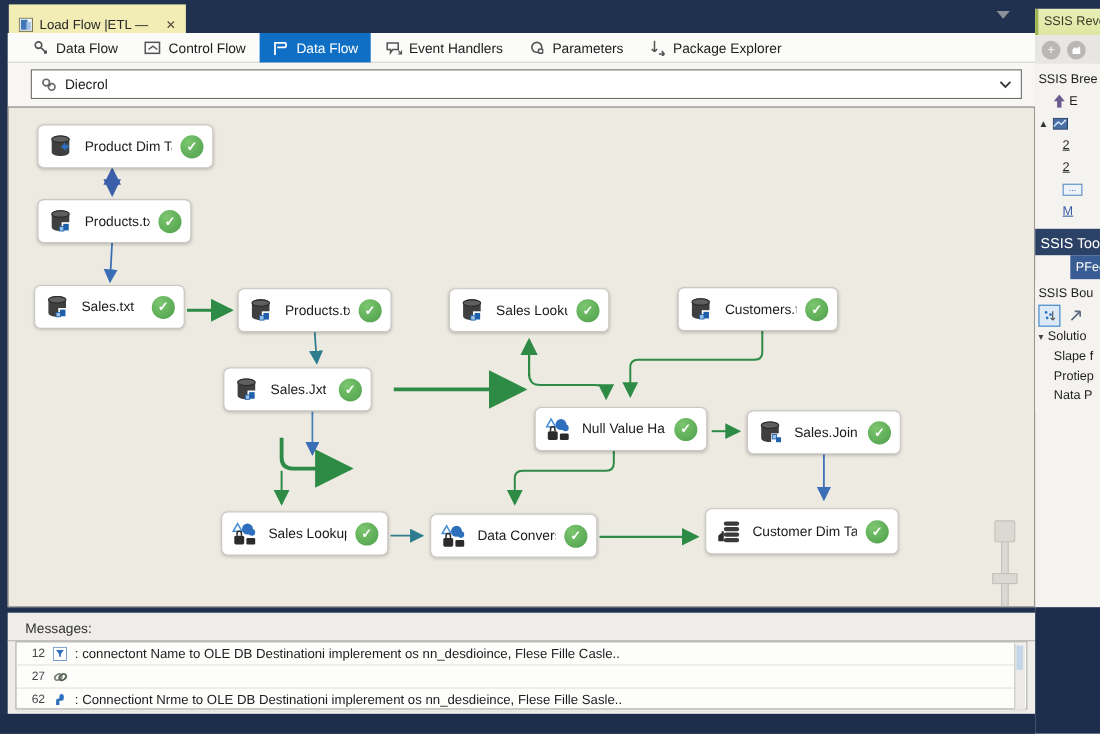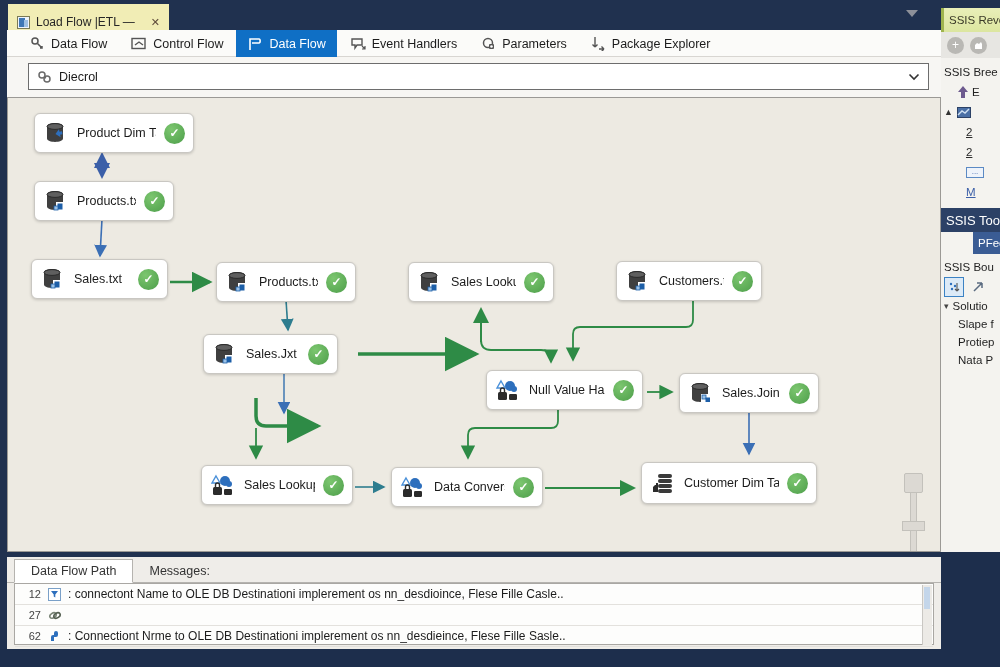--- a/index.html
+++ b/index.html
@@ -344,21 +344,20 @@
   </div>
 
   <div class="sb-v" style="left:896px;top:375px;width:17px;height:18px;border-radius:2px;"></div>
   <div class="sb-v" style="left:902px;top:394px;width:5px;height:28px;"></div>
   <div class="sb-v" style="left:894px;top:423px;width:21px;height:8px;"></div>
   <div class="sb-v" style="left:902px;top:432px;width:5px;height:22px;"></div>
 </div>
 
 <div class="abs bottom">
   <div class="btabs">
-    <div class="btab">Data Flow Path</div>
     <div class="blabel">Messages:</div>
   </div>
   <div class="rows">
     <div class="mrow">
       <span class="num">12</span>
       <svg width="13" height="13" viewBox="0 0 13 13">
           <rect x="0.5" y="0.5" width="12" height="12" fill="#fff" stroke="#7aa0c8"></rect>
           <path d="M3 3 h7 l-2.7 3.5 v3 l-1.6 -1 v-2 z" fill="#2d6fbd"></path>
         </svg>
       <span>: connectont Name to OLE DB Destinationi implerement os nn_desdioince, Flese Fille Casle..</span>

